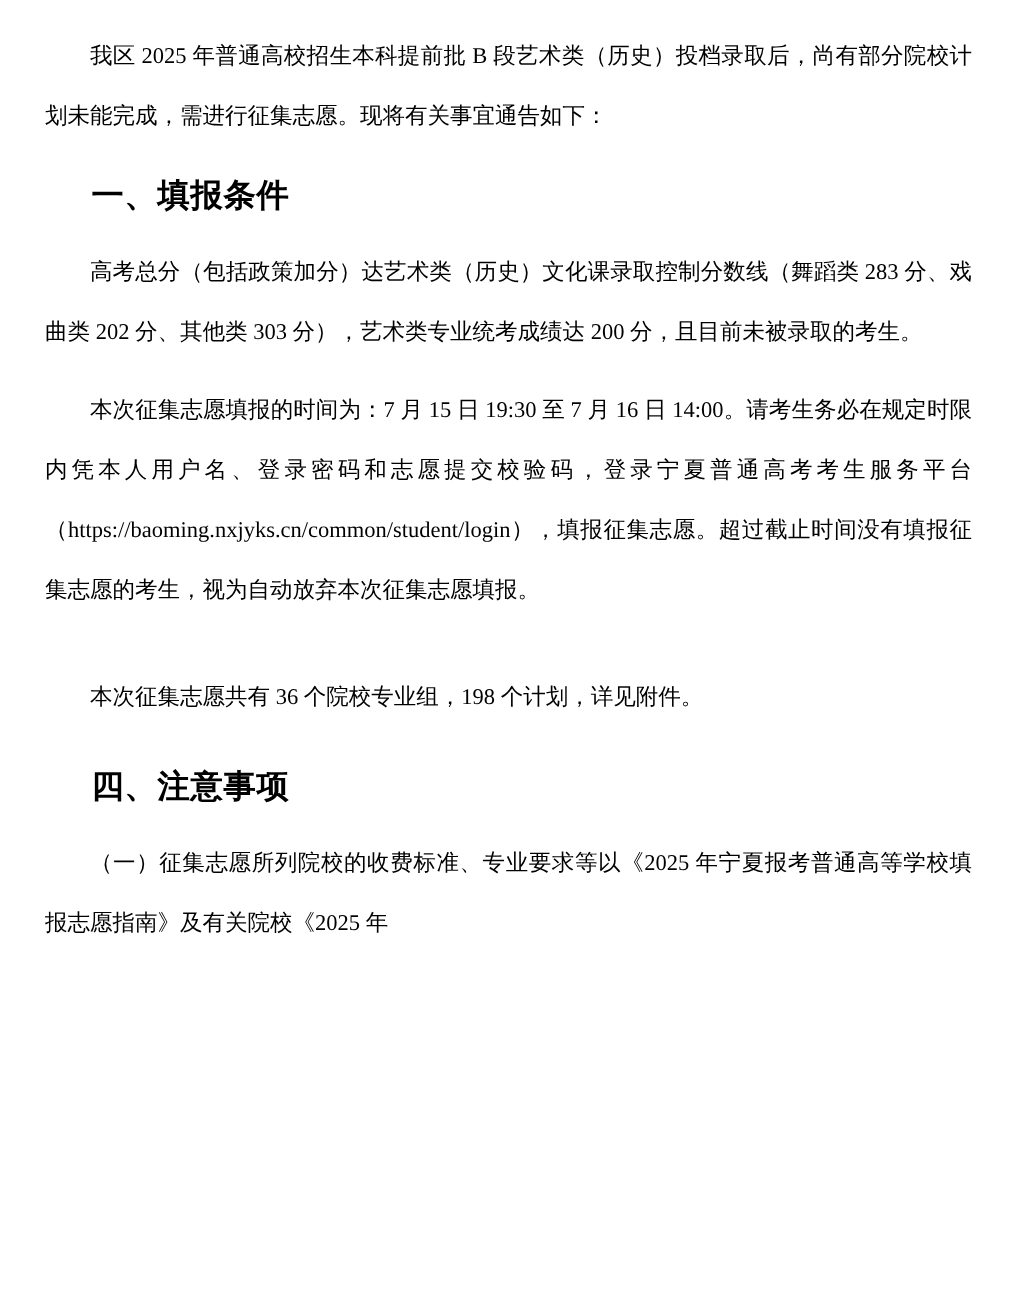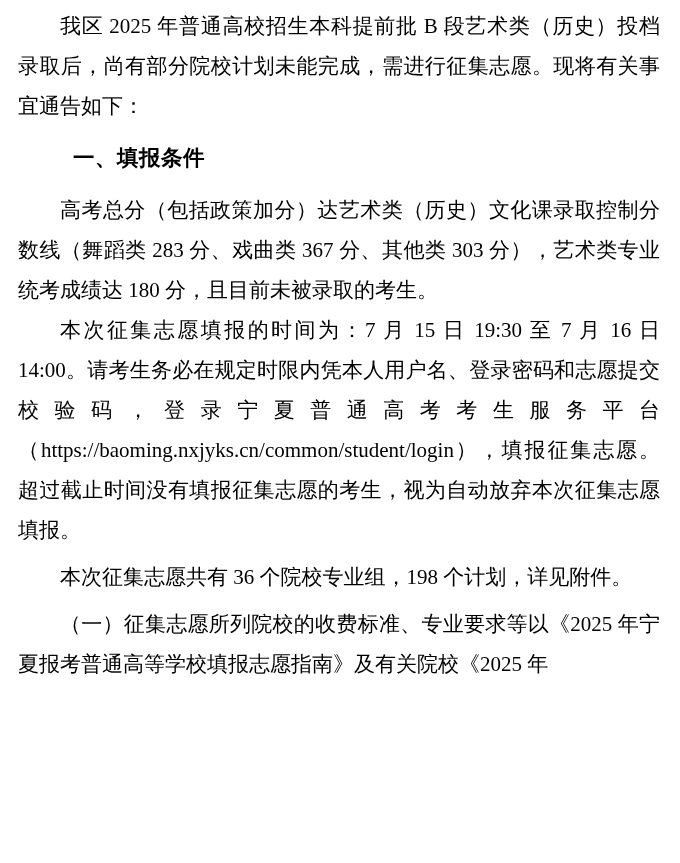--- a/index.html
+++ b/index.html
@@ -14,60 +14,61 @@
     color: #000000;
     overflow: hidden;
   }
   .page {
     width: 680px;
     height: 863px;
     box-sizing: border-box;
     padding: 6px 20px 0 18px;
   }
   .para {
-    font-size: 21px;
+    font-size: 15px;
     line-height: 40px;
     text-align: justify;
     text-justify: inter-ideograph;
-    margin: 0;
+    margin: 12px;
     letter-spacing: 0px;
   }
   .indent {
     text-indent: 2em;
   }
   .heading {
     font-size: 21.5px;
     line-height: 40px;
-    margin: 12px;
+    margin: 0;
     text-indent: 2em;
     font-weight: bold;
     font-family: "Liberation Sans", "DejaVu Sans", sans-serif;
     letter-spacing: 0.5px;
   }
   .gap-sm {
     height: 7px;
   }
 </style>
 </head>
 <body>
 
 <div class="page">
 
   <p class="para indent">我区 2025 年普通高校招生本科提前批 B 段艺术类（历史）投档录取后，尚有部分院校计划未能完成，需进行征集志愿。现将有关事宜通告如下：</p>
 
   <p class="heading">一、填报条件</p>
 
-  <p class="para indent">高考总分（包括政策加分）达艺术类（历史）文化课录取控制分数线（舞蹈类 283 分、戏曲类 367 分、其他类 303 分），艺术类专业统考成绩达 180 分，且目前未被录取的考生。</p>
+  <p class="para indent">高考总分（包括政策加分）达艺术类（历史）文化课录取控制分数线（舞蹈类 283 分、戏曲类 202 分、其他类 303 分），艺术类专业统考成绩达 200 分，且目前未被录取的考生。</p>
 
 
   <p class="para indent">本次征集志愿填报的时间为：7 月 15 日 19:30 至 7 月 16 日 14:00。请考生务必在规定时限内凭本人用户名、登录密码和志愿提交校验码，登录宁夏普通高考考生服务平台（https://baoming.nxjyks.cn/common/student/login），填报征集志愿。超过截止时间没有填报征集志愿的考生，视为自动放弃本次征集志愿填报。</p>
 
   <div class="gap-sm"></div>
 
 
   <p class="para indent">本次征集志愿共有 36 个院校专业组，198 个计划，详见附件。</p>
 
   <div class="gap-sm"></div>
 
+  <p class="heading">四、注意事项</p>
 
   <p class="para indent">（一）征集志愿所列院校的收费标准、专业要求等以《2025 年宁夏报考普通高等学校填报志愿指南》及有关院校《2025 年</p>
 
 </div>
 
 </body></html>

